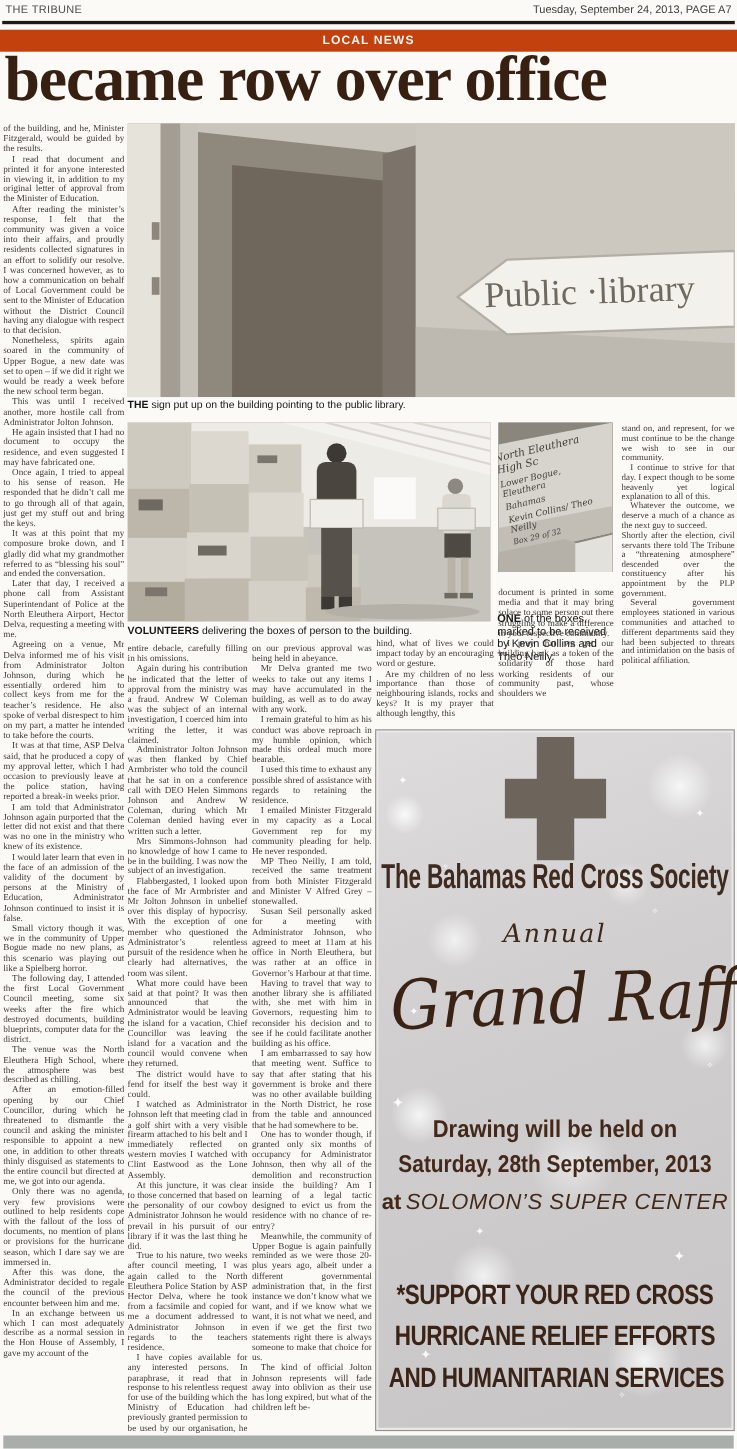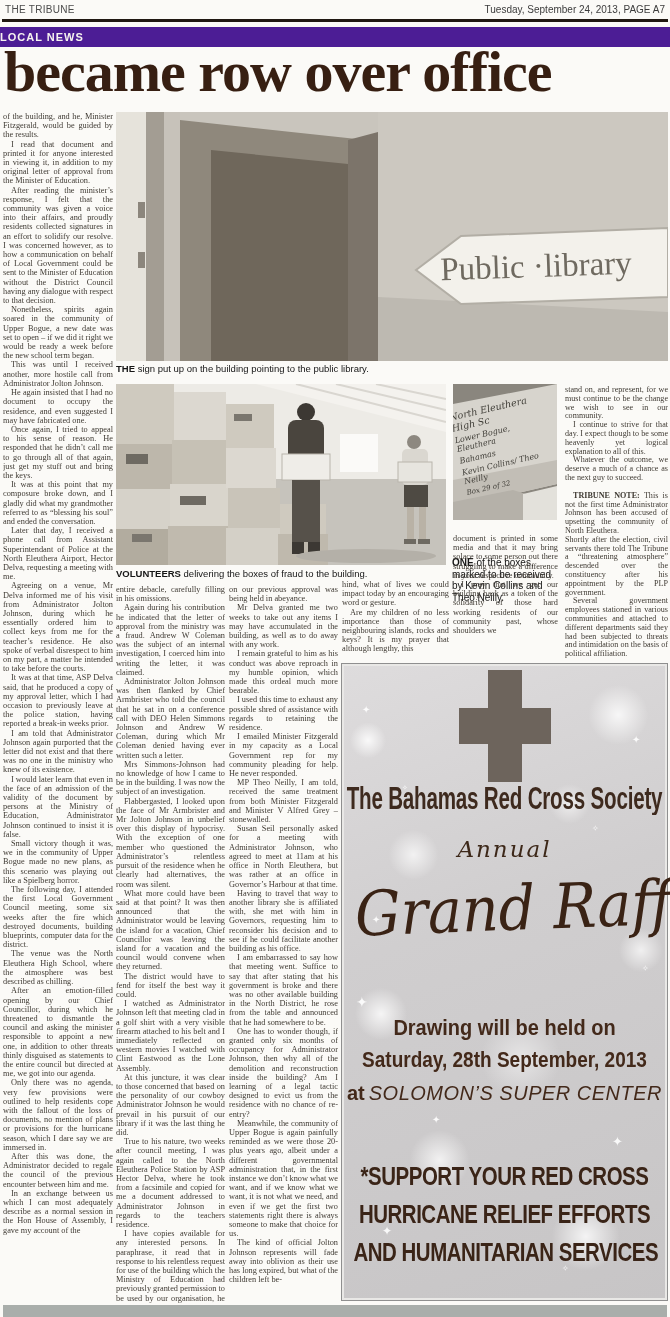--- a/index.html
+++ b/index.html
@@ -4,22 +4,22 @@
 <style>
   html,body{margin:0;padding:0;}
   body{
     width:670px;height:1317px;position:relative;overflow:hidden;
     background:#fbfaf7;font-family:"Liberation Serif",serif;color:#3f3a33;
   }
   
   .mh-left{position:absolute;left:5px;top:4px;font:10px "Liberation Sans",sans-serif;color:#4b4b4b;letter-spacing:.3px;}
   .mh-right{position:absolute;right:5px;top:4px;font:10px "Liberation Sans",sans-serif;color:#3c3c3c;}
   .rule{position:absolute;left:2px;top:19px;width:666px;height:3px;background:#201812;}
-  .banner{position:absolute;left:0;top:27px;width:670px;height:20px;background:#4c1d95;
-    display:flex;align-items:center;justify-content:flex-start;}
+  .banner{position:absolute;left:0;top:27px;width:670px;height:20px;background:#c2410c;
+    display:flex;align-items:center;justify-content:center;}
   .banner span{font:bold 11px "Liberation Sans",sans-serif;color:#f6f3ef;letter-spacing:1px;}
   .headline{position:absolute;left:4px;top:42px;width:664px;margin:0;
     font:bold 58px/1.05 "Liberation Serif",serif;color:#371f12;letter-spacing:-1px;}
 
   
   .col{position:absolute;font-size:8.3px;line-height:9.2px;text-align:justify;overflow:hidden;}
   .col p{margin:0;text-indent:8px;}
   .col > div > p:first-child{text-indent:0;}
   .c1{left:3px;top:112px;width:110px;height:1192px;}
   .c2{left:116px;top:585px;width:109px;height:718px;}
@@ -192,21 +192,21 @@
       <rect x="291" y="123" width="7" height="32" fill="#b9b2a6"></rect>
       <rect x="303" y="123" width="7" height="32" fill="#b9b2a6"></rect>
       <rect x="288" y="155" width="12" height="5" fill="#6e6a62"></rect>
       <rect x="302" y="155" width="12" height="5" fill="#6e6a62"></rect>
       <rect x="282" y="78" width="34" height="20" fill="#e7e5df" stroke="#b9b5ac"></rect>
     </g>
     <ellipse cx="250" cy="172" rx="70" ry="7" fill="#b4b0a8"></ellipse>
   </svg>
 </div>
 <div class="caption cap2">
-  <span class="lead">VOLUNTEERS</span><span> delivering the boxes of fraud to the building.</span>
+  <span class="lead">VOLUNTEERS</span><span> delivering the boxes of person to the building.</span>
 </div>
 
 <div class="photo photo3">
   <svg width="104" height="136" viewBox="0 0 104 136">
     <rect x="0" y="0" width="104" height="136" fill="#8a867e"></rect>
     <polygon points="0,20 104,0 104,100 0,124" fill="#d7d4cd"></polygon>
     <polygon points="0,96 104,76 104,100 0,124" fill="#c2beb6"></polygon>
     <polygon points="0,118 60,106 104,120 104,136 0,136" fill="#b5b1a9"></polygon>
     <polygon points="70,110 104,102 104,136 70,136" fill="#e3e1db"></polygon>
   </svg>
@@ -264,21 +264,20 @@
       <p>document is printed in some media and that it may bring solace to some person out there struggling to make a difference in your respective community.</p>
       <p>I pray that we get our building back as a token of the solidarity of those hard working residents of our community past, whose shoulders we</p>
     </div>
 </div>
 <div class="col c6">
   <div>
       <p>stand on, and represent, for we must continue to be the change we wish to see in our community.</p>
       <p>I continue to strive for that day. I expect though to be some heavenly yet logical explanation to all of this.</p>
       <p>Whatever the outcome, we deserve a much of a chance as the next guy to succeed.</p>
     </div>
-  <p class="note"><span class="nlead">TRIBUNE NOTE:</span><span> This is not the first time Administrator Johnson has been accused of upsetting the community of North Eleuthera.</span></p>
   <div>
       <p>Shortly after the election, civil servants there told The Tribune a “threatening atmosphere” descended over the constituency after his appointment by the PLP government.</p>
       <p>Several government employees stationed in various communities and attached to different departments said they had been subjected to threats and intimidation on the basis of political affiliation.</p>
     </div>
 </div>
 
 <div class="ad">
   <span class="star" style="left:20px;top:40px;">✦</span>
   <span class="star" style="left:60px;top:120px;font-size:7px;">✧</span>
   <span class="star" style="left:290px;top:70px;">✦</span>

